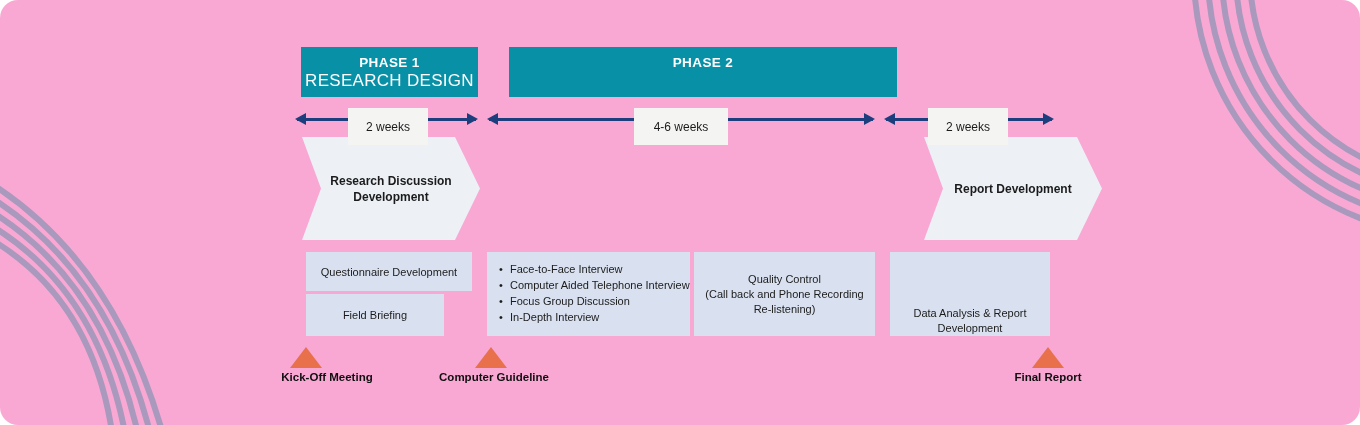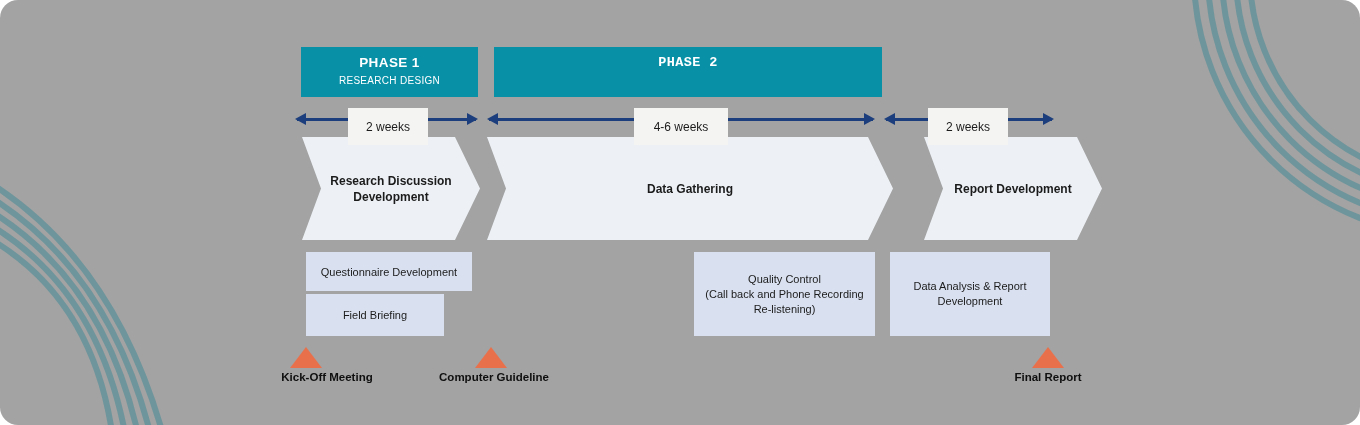--- a/index.html
+++ b/index.html
@@ -2,35 +2,35 @@
 <html><head>
 <meta charset="utf-8">
 <style>
   html,body { margin:0; padding:0; background:#ffffff; }
   * { box-sizing:border-box; }
   .page {
     width:1360px; height:425px; position:relative; background:#ffffff;
     font-family:"Liberation Sans", sans-serif;
   }
   .canvas {
-    position:absolute; inset:0; background:#a3a3a3;
+    position:absolute; inset:0; background:#f9a8d4;
     border-radius:18px; overflow:hidden;
   }
   .bg-arcs { position:absolute; left:0; top:0; z-index:0; }
 
   
   .phase-header {
     position:absolute; top:47px; height:50px; background:#0890a7;
     color:#ffffff; text-align:center; z-index:2; padding-top:7px;
   }
   .ph-1 { left:301px; width:177px; }
-  .ph-2 { left:494px; width:388px;font-family:Liberation Mono, monospace; }
+  .ph-2 { left:509px; width:388px; }
   .ph-3 { left:884px; width:166px; }
   .phase-title { font-weight:bold; font-size:13.5px; letter-spacing:0.4px; line-height:18px; }
-  .phase-sub { font-size:10px; line-height:17px; letter-spacing:0.3px; }
+  .phase-sub { font-size:17px; line-height:17px; letter-spacing:0.3px; }
 
   
   .tl-arrow { position:absolute; top:118px; height:3px; background:#1c3e7c; z-index:2; }
   .tl-arrow::before {
     content:""; position:absolute; left:-2px; top:-5px; width:0; height:0;
     border-top:6.5px solid transparent; border-bottom:6.5px solid transparent;
     border-right:11px solid #1c3e7c;
   }
   .tl-arrow::after {
     content:""; position:absolute; right:-2px; top:-5px; width:0; height:0;
@@ -62,21 +62,21 @@
 
   
   .dbox { position:absolute; background:#d9e1f0; color:#1b1b1b; font-size:11px; z-index:2; }
   .b1a { left:306px; top:252px; width:166px; height:39px; display:flex; align-items:center; justify-content:center; text-align:center; }
   .b1b { left:306px; top:294px; width:138px; height:42px; display:flex; align-items:center; justify-content:center; text-align:center; }
   .b2  { left:487px; top:252px; width:203px; height:84px; padding:9px 4px 0 10px; }
   .b2 ul { margin:0; padding:0; list-style:none; }
   .b2 li { line-height:16px; padding-left:13px; position:relative; white-space:nowrap; }
   .b2 li::before { content:"\2022"; position:absolute; left:2px; }
   .b3  { left:694px; top:252px; width:181px; height:84px; display:flex; flex-direction:column; justify-content:center; text-align:center; line-height:15px; padding:0 7px; }
-  .b4  { left:890px; top:252px; width:160px; height:84px; display:flex; align-items:center; justify-content:center; text-align:center; line-height:15px; padding:0 14px; }
+  .b4  { left:890px; top:252px; width:160px; height:84px; display:flex; align-items:flex-end; justify-content:center; text-align:center; line-height:15px; padding:0 14px; }
 
   
   .tri {
     position:absolute; top:347px; width:0; height:0; z-index:2;
     border-left:16px solid transparent; border-right:16px solid transparent;
     border-bottom:21px solid #e8714c;
   }
   .tri-1 { left:290px; }
   .tri-2 { left:475px; }
   .tri-3 { left:1032px; }
@@ -120,30 +120,35 @@
     <div class="tl-arrow ar-1"></div>
     <div class="tl-arrow ar-2"></div>
     <div class="tl-arrow ar-3"></div>
     <div class="tl-label tll-1">2 weeks</div>
     <div class="tl-label tll-2">4-6 weeks</div>
     <div class="tl-label tll-3">2 weeks</div>
 
     <div class="chevron cv-1">
       <span>Research Discussion Development</span>
     </div>
-    <div class="chevron cv-2">
-      <span>Data Gathering</span>
-    </div>
     <div class="chevron cv-3">
       <span>Report Development</span>
     </div>
 
     <div class="dbox b1a">Questionnaire Development</div>
     <div class="dbox b1b">Field Briefing</div>
 
+    <div class="dbox b2">
+      <ul>
+        <li>Face-to-Face Interview</li>
+        <li>Computer Aided Telephone Interview</li>
+        <li>Focus Group Discussion</li>
+        <li>In-Depth Interview</li>
+      </ul>
+    </div>
 
     <div class="dbox b3">
       <div>Quality Control</div>
       <div>(Call back and Phone Recording Re-listening)</div>
     </div>
 
     <div class="dbox b4">
       <span>Data Analysis &amp; Report Development</span>
     </div>
 

